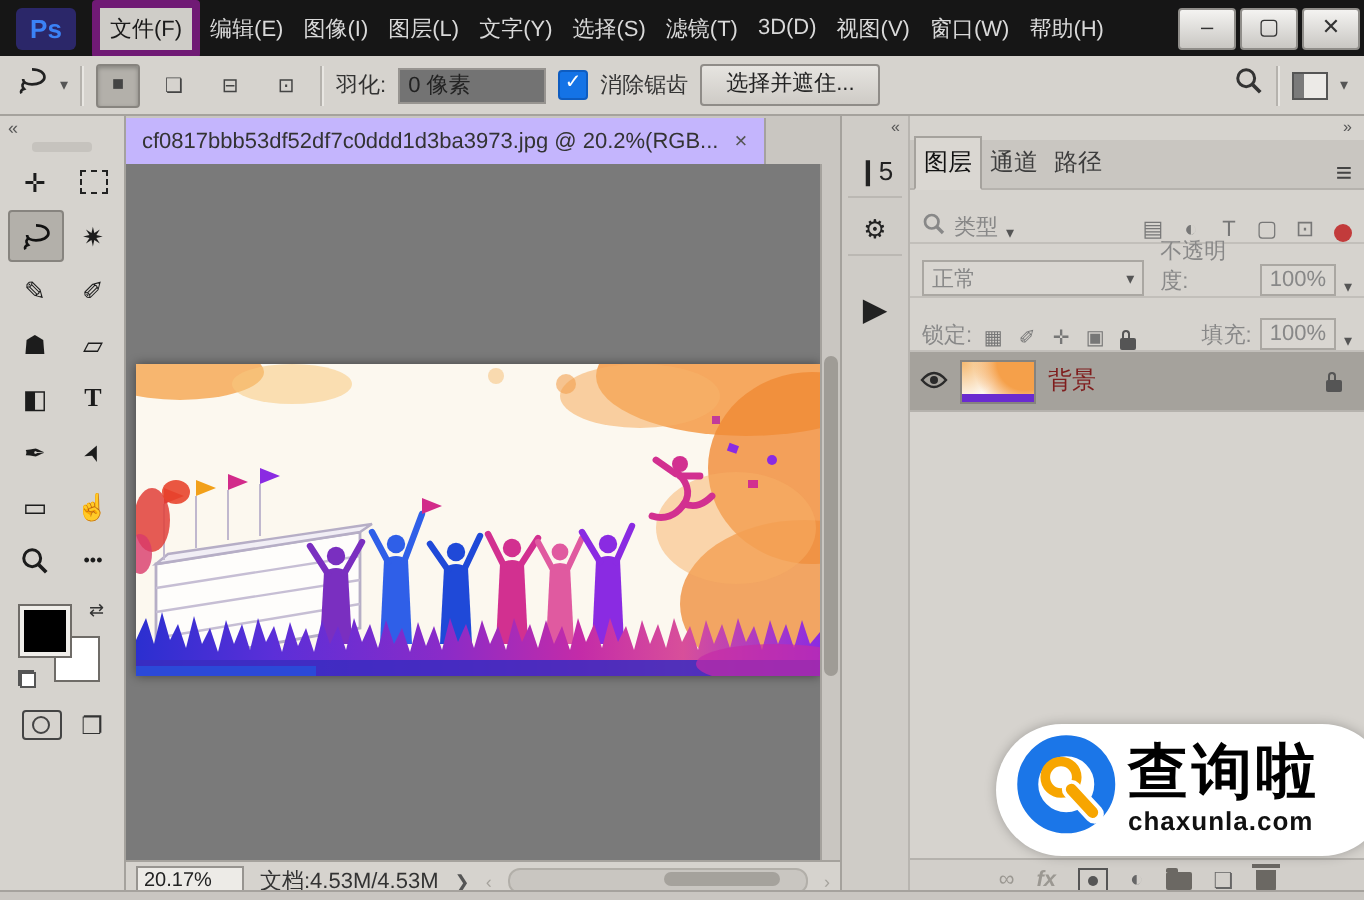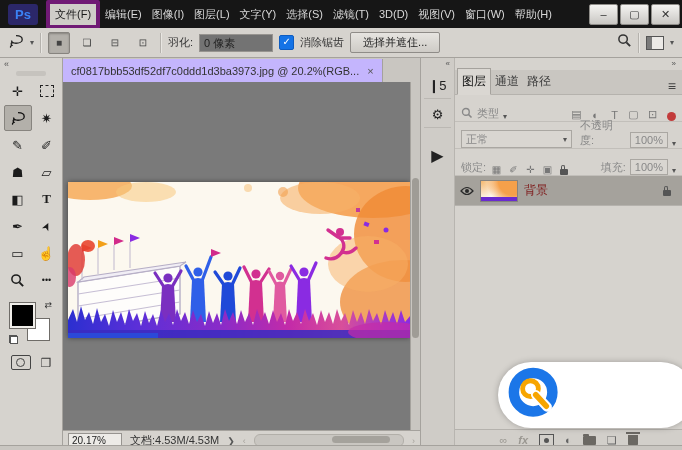--- a/index.html
+++ b/index.html
@@ -418,16 +418,20 @@
 
   <div class="wm">
     <span style="margin-left:8px">
       <svg width="56" height="56" viewBox="0 0 64 64">
         <circle cx="31" cy="31" r="22" fill="none" stroke="#1b76e8" stroke-width="12"></circle>
         <circle cx="28" cy="27" r="9" fill="#fff" stroke="#f7a500" stroke-width="5.5"></circle>
         <line x1="34" y1="34" x2="47" y2="48" stroke="#fff" stroke-width="11" stroke-linecap="round"></line>
         <line x1="34" y1="34" x2="46" y2="47" stroke="#f7a500" stroke-width="6.5" stroke-linecap="round"></line>
       </svg>
     </span>
+    <div class="wmtext">
+      <span class="wmtitle">查询啦</span>
+      <span class="wmurl">chaxunla.com</span>
+    </div>
   </div>
 
   <div class="appbottom"></div>
 </div>
 
 </body></html>

